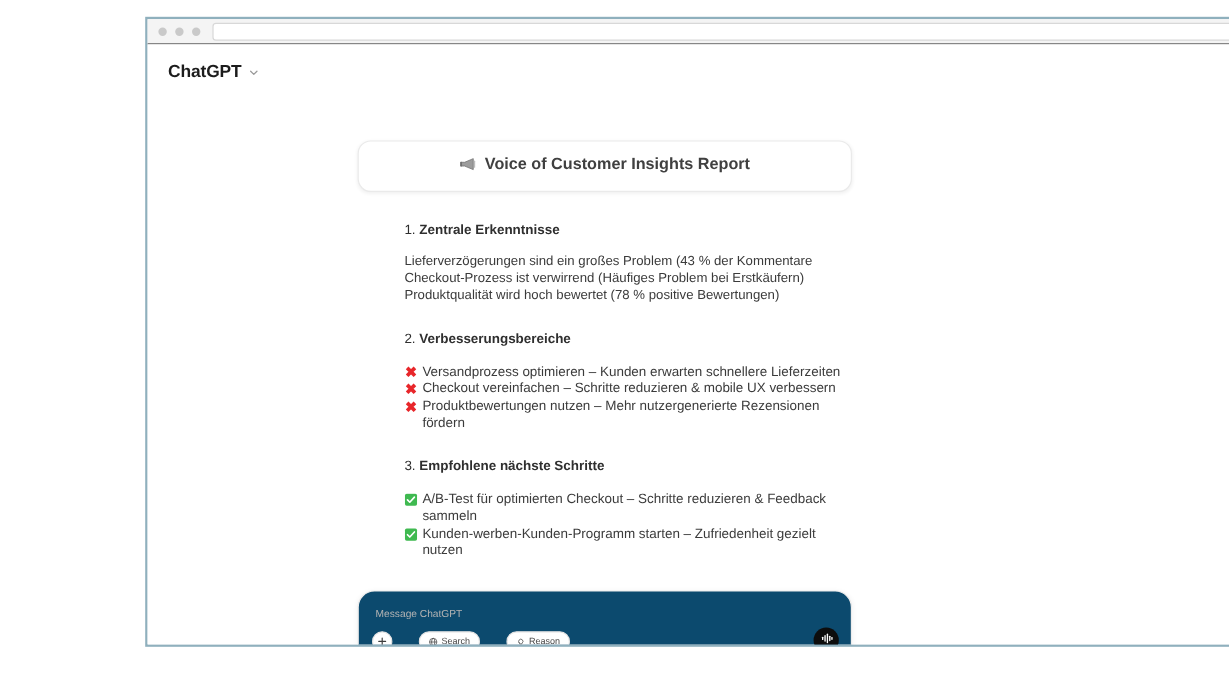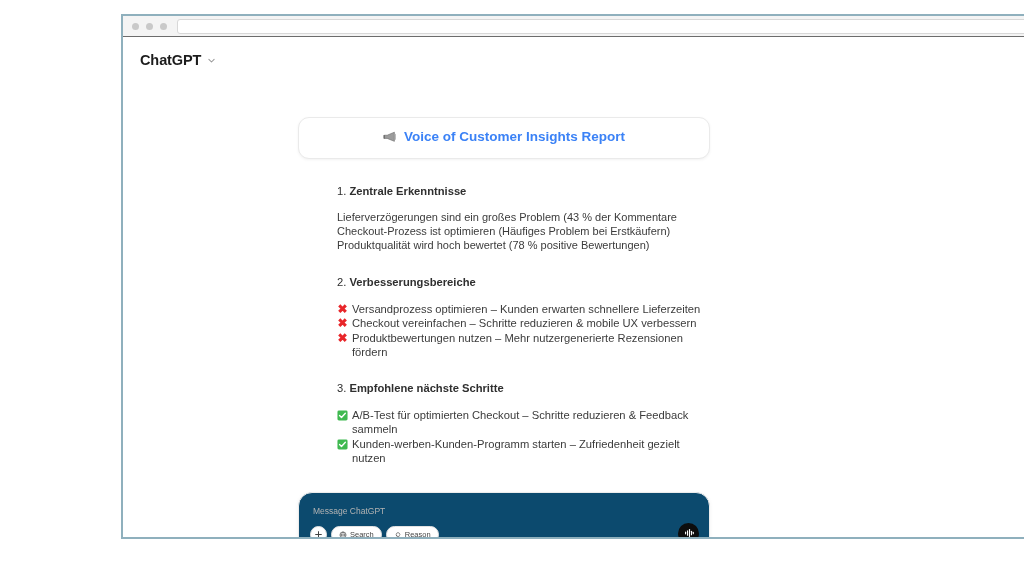--- a/index.html
+++ b/index.html
@@ -103,21 +103,21 @@
     padding: 11px 14px;
     border: 1px solid #eaeaea;
     border-radius: 11px;
     background: #ffffff;
     box-shadow: 0 1px 3px rgba(0,0,0,0.055);
     text-align: center;
   }
   .report-title {
     font-size: 13.5px;
     font-weight: bold;
-    color: #3b82f6;
+    color: #404040;
     display: inline-flex;
     align-items: center;
     gap: 6px;
     line-height: 1.2;
   }
   .megaphone-icon {
     display: inline-block;
     width: 15px;
     height: 12px;
     flex: none;
@@ -199,21 +199,21 @@
     top: 13px;
     font-size: 8.5px;
     color: #b3b3b3;
   }
   .composer-tools {
     position: absolute;
     left: 11px;
     bottom: 8px;
     display: flex;
     align-items: center;
-    gap: 4px;
+    gap: 22px;
   }
   .pill {
     height: 17px;
     box-sizing: border-box;
     border: 1px solid #e2e2e2;
     border-radius: 9px;
     display: inline-flex;
     align-items: center;
     gap: 3px;
     padding: 0 7px;
@@ -286,21 +286,21 @@
       </div>
 
       <div class="report-body">
 
         <h3 class="section-heading">
           <span class="num">1.</span>
           <span class="ttl">Zentrale Erkenntnisse</span>
         </h3>
         <p class="para">
           <span class="line">Lieferverzögerungen sind ein großes Problem (43 % der Kommentare</span>
-          <span class="line">Checkout-Prozess ist optimieren (Häufiges Problem bei Erstkäufern)</span>
+          <span class="line">Checkout-Prozess ist verwirrend (Häufiges Problem bei Erstkäufern)</span>
           <span class="line">Produktqualität wird hoch bewertet (78 % positive Bewertungen)</span>
         </p>
 
         <h3 class="section-heading">
           <span class="num">2.</span>
           <span class="ttl">Verbesserungsbereiche</span>
         </h3>
         <ul class="bullet-list">
           <li>
             <span class="mark mark-x">✖</span>

